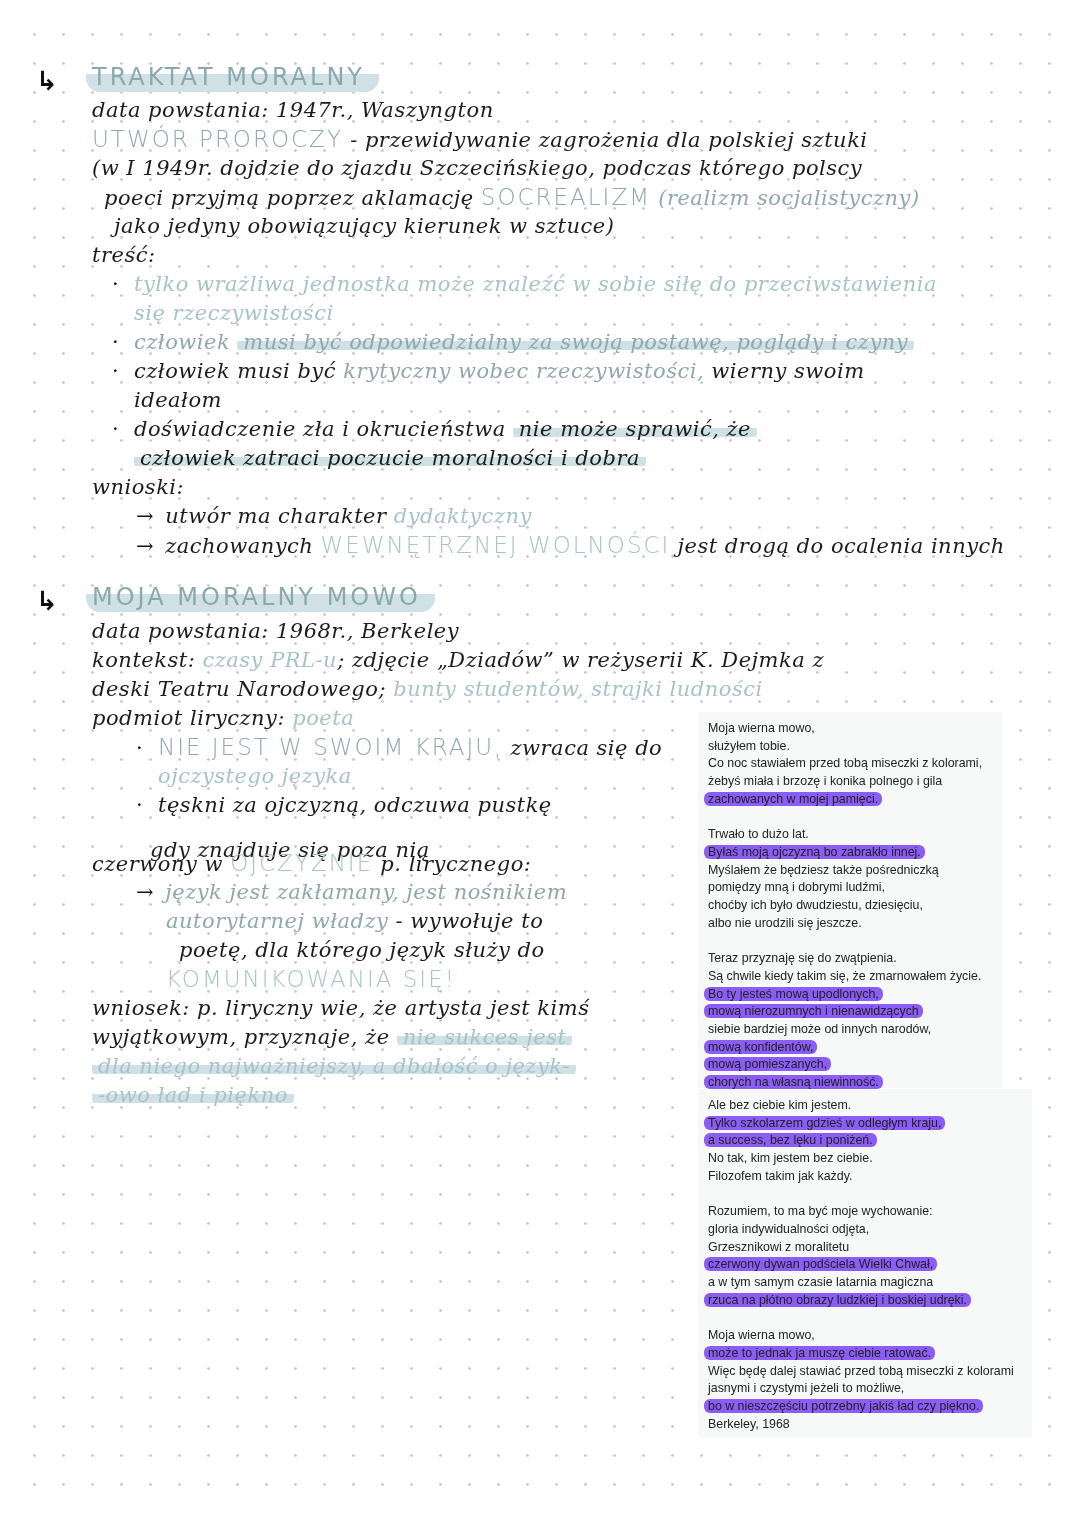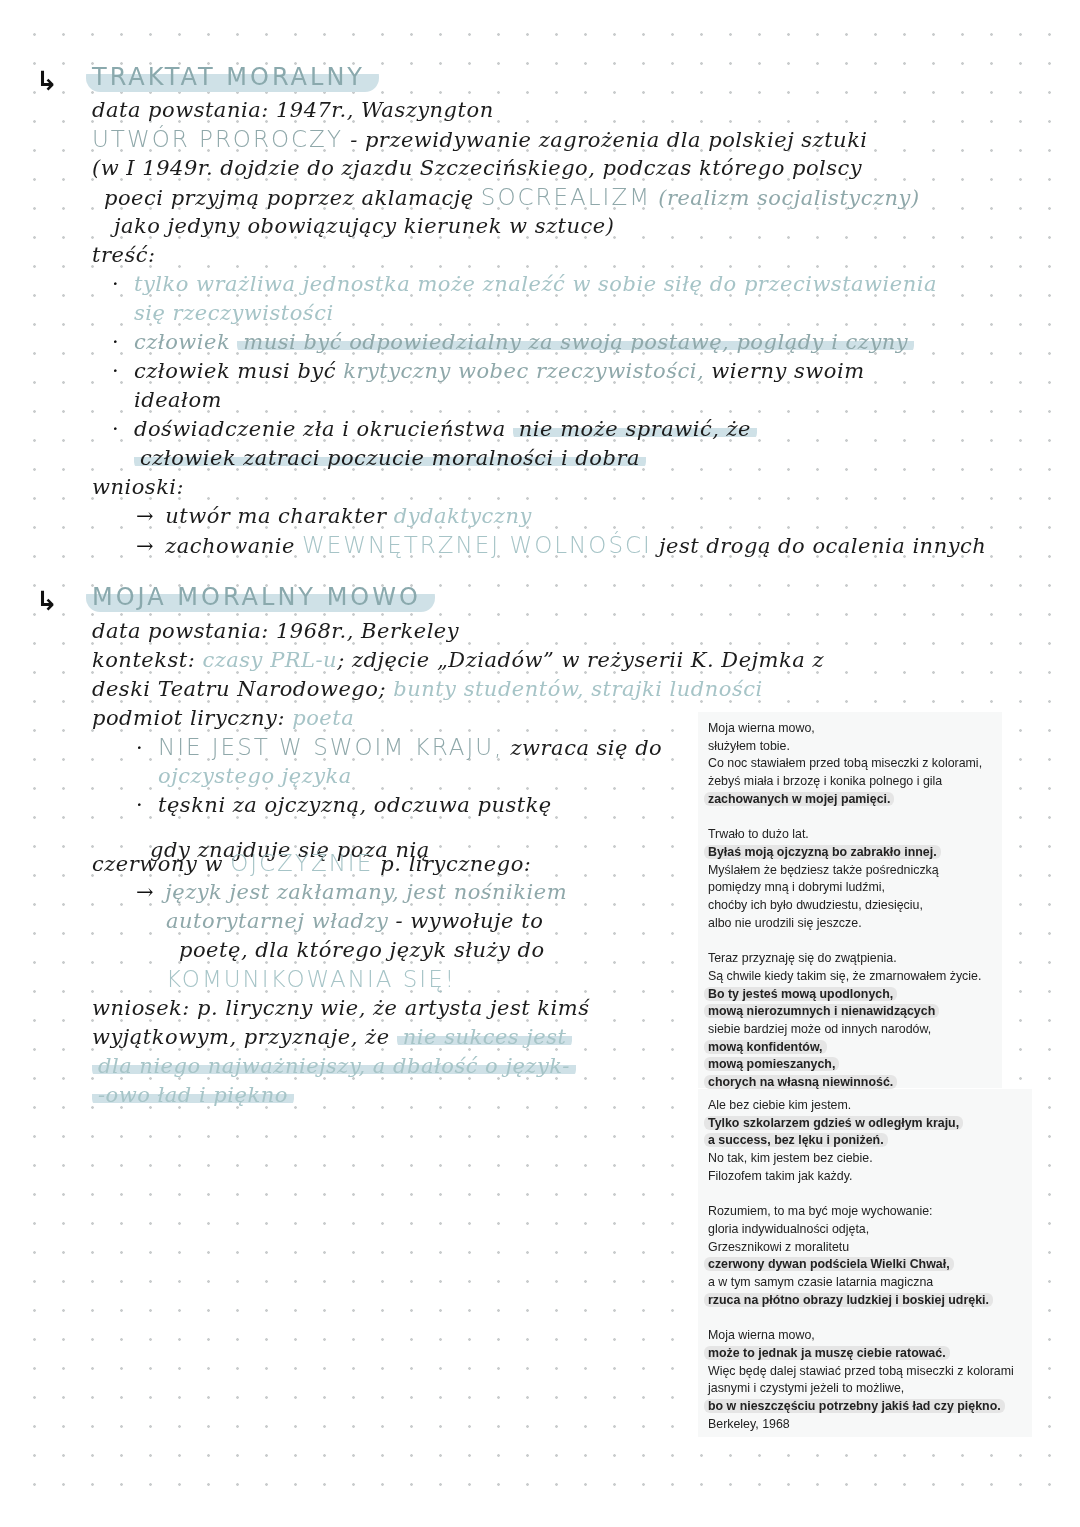--- a/index.html
+++ b/index.html
@@ -41,21 +41,21 @@
     }
     .bullet { display: inline-block; width: 22px; color: #111; font-style: normal; }
     .poem-card {
       position: absolute; z-index: 1; background: #f7f8f8;
       font-family: "Liberation Sans", sans-serif; font-size: 12.4px; line-height: 17.7px;
       color: #222; padding: 8px 10px;
       box-sizing: border-box;
     }
     .poem-line { display: block; white-space: nowrap; }
     .poem-line.hl-line span {
-      background: #e5e5e5; border-radius: 6px; padding: 0 4px; margin-left: -4px; font-weight: bold;
+      background: #8b5cf6; border-radius: 6px; padding: 0 4px; margin-left: -4px;
     }
     .poem-gap { display: block; height: 17.7px; }
   </style>
 </head>
 <body>
 
 <div class="grid"></div>
 
 <div class="arrow-mark" style="left:36px; top:66px;">↳</div>
 <div class="title" style="left:86px; top:62px;">TRAKTAT MORALNY</div>
@@ -104,21 +104,21 @@
 
 <div class="note" style="left:92px; top:473px;">wnioski:</div>
 
 <div class="note" style="left:136px; top:502px;">
   <span class="bullet">→</span>
   <span>utwór ma charakter</span>
   <span class="accent-light">dydaktyczny</span>
 </div>
 <div class="note" style="left:136px; top:531px;">
   <span class="bullet">→</span>
-  <span>zachowanie</span>
+  <span>zachowanych</span>
   <span class="accent-light caps">WEWNĘTRZNEJ WOLNOŚCI</span>
   <span>jest drogą do ocalenia innych</span>
 </div>
 
 <div class="arrow-mark" style="left:36px; top:586px;">↳</div>
 <div class="title" style="left:86px; top:582px;">MOJA MORALNY MOWO</div>
 
 <div class="note" style="left:92px; top:617px;">data powstania: 1968r., Berkeley</div>
 
 <div class="note" style="left:92px; top:646px;">

